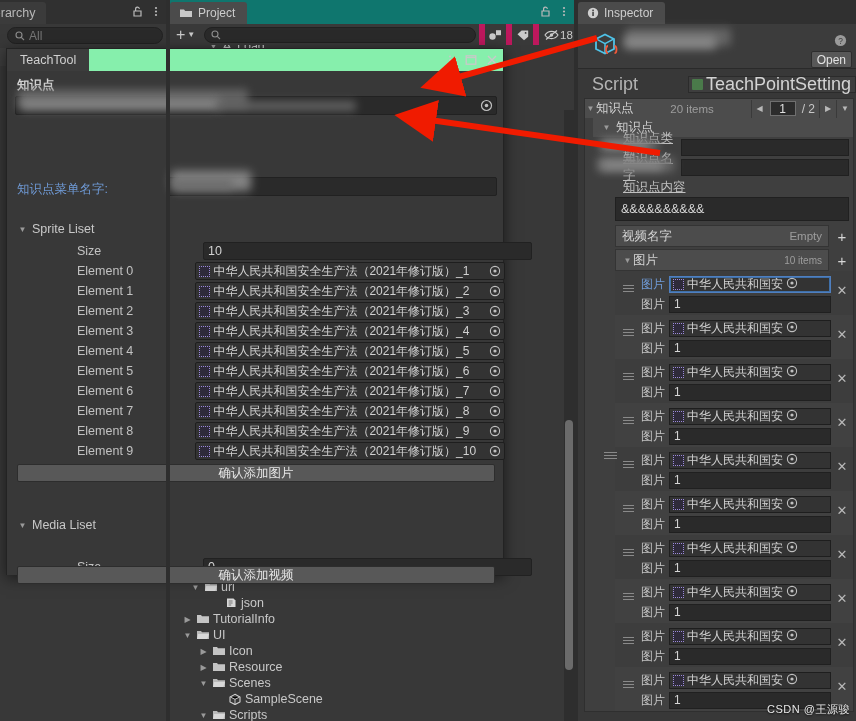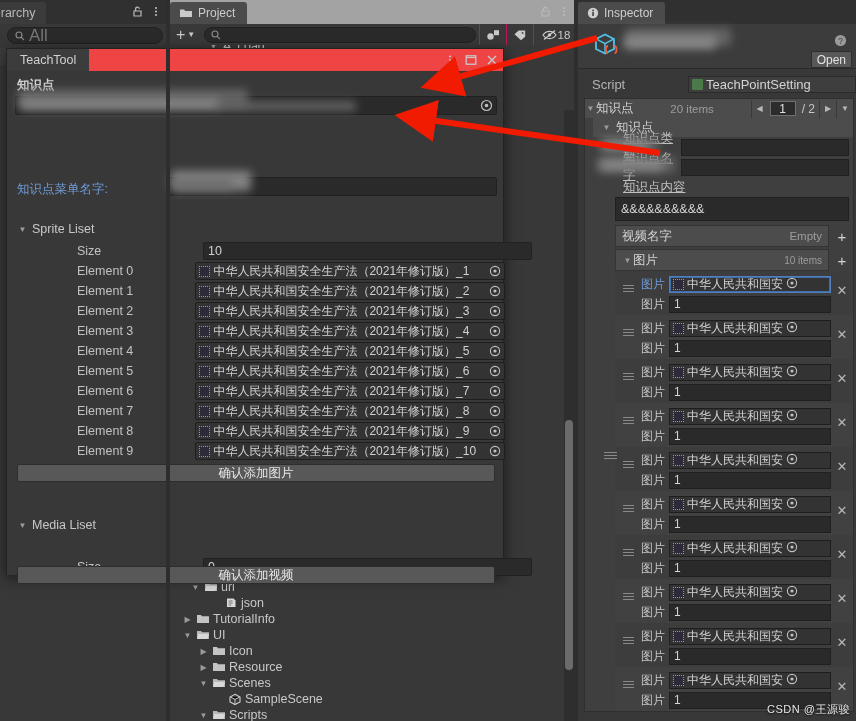--- a/index.html
+++ b/index.html
@@ -31,65 +31,65 @@
     background: #3b3b3b; color: #b8b8b8; font-size: 12.5px;
     border-top-right-radius: 3px;
   }
   #hier-lock { position: absolute; right: 26px; top: 5px; width: 13px; height: 13px; }
   #hier-kebab { position: absolute; right: 8px; top: 4px; width: 12px; height: 15px; }
   #hier-search {
     position: absolute; left: 7px; top: 27px; width: 156px; height: 17px;
     background: #2a2a2a; border: 1px solid #212121; border-radius: 9px;
     display: flex; align-items: center; padding: 0 7px; gap: 4px;
   }
-  #hier-search .ph { color: #777; font-size: 17px; }
+  #hier-search .ph { color: #777; font-size: 12px; }
   #hier-item-main {
     position: absolute; left: 0; top: 48px; width: 170px; height: 18px;
     display: flex; align-items: center; gap: 4px; padding-left: 4px;
     background: #3d3d3d; color: #c8c8c8; font-style: italic; font-size: 12px;
   }
   #hier-item-main .kb { position: absolute; right: 7px; top: 2px; }
 
   
   #project { left: 170px; top: 0; width: 408px; height: 721px; background: #383838; }
-  #proj-tabstrip { position: absolute; left: 0; top: 0; width: 408px; height: 24px; background: #a3a3a3; }
+  #proj-tabstrip { position: absolute; left: 0; top: 0; width: 408px; height: 24px; background: #0f766e; }
   #proj-tab { position: absolute; left: 0px; top: 2px; }
   #proj-toolbar {
     position: absolute; left: 0; top: 24px; width: 408px; height: 21px;
     background: #393939; display: flex; align-items: center;
   }
   #proj-add { display: flex; align-items: center; gap: 2px; padding: 0 6px; color: #c8c8c8; }
   #proj-searchbox {
     flex: 1; height: 16px; margin: 0 3px;
     background: #2a2a2a; border: 1px solid #212121; border-radius: 8px;
     display: flex; align-items: center; padding: 0 6px;
   }
   .tbtn {
     width: 27px; height: 21px; display: flex; align-items: center;
-    justify-content: center; border-left: 1px solid #be185d;
+    justify-content: center; border-left: 6px solid #be185d;
   }
   .tbtn.wide { width: 45px; gap: 1px; font-size: 11.5px; color: #c8c8c8; }
   #proj-tree {
     position: absolute; left: 0; top: 45px; width: 408px; height: 676px;
     background: #383838; overflow: hidden;
   }
   .tree-row {
     height: 18px; display: flex; align-items: center; gap: 3px;
     font-size: 12.5px; color: #c8c8c8; white-space: nowrap;
   }
   .tri { width: 11px; text-align: center; color: #9a9a9a; font-size: 8px; flex: none; }
   .tri.empty { color: transparent; }
 
   
   #teachtool {
     left: 6px; top: 48px; width: 498px; height: 527px;
     background: #383838; border: 1px solid #232323;
     box-shadow: 0 3px 14px rgba(0,0,0,.55);
   }
-  #tt-titlebar { height: 22px; background: #ef4444; position: relative; }
+  #tt-titlebar { height: 22px; background: #86efac; position: relative; }
   #tt-tab {
     position: absolute; left: 0; top: 0; height: 22px;
     display: flex; align-items: center; padding: 0 13px;
     background: #3c3c3c; color: #d0d0d0; font-size: 12.5px;
   }
   #tt-winbtns { position: absolute; right: 4px; top: 0; height: 22px; display: flex; align-items: center; gap: 7px; }
   .winbtn { width: 14px; height: 14px; display: flex; align-items: center; justify-content: center; color: #c9c9c9; }
   #tt-body { position: relative; height: 504px; background: #383838; padding: 0; }
 
   #tt-heading { position: absolute; left: 10px; top: 6px; font-size: 12.5px; color: #d8d8d8; font-weight: bold; }
@@ -145,21 +145,21 @@
     background: #3c3c3c; border-bottom: 1px solid #2a2a2a;
   }
   #insp-help { position: absolute; right: 9px; top: 10px; }
   #insp-open {
     position: absolute; right: 4px; top: 27px; height: 17px; min-width: 26px;
     background: #585858; border: 1px solid #2d2d2d; border-radius: 2px;
     display: flex; align-items: center; justify-content: center;
     padding: 0 5px; color: #e2e2e2; font-size: 12px; overflow: hidden;
   }
   #insp-body { position: absolute; left: 0; top: 70px; width: 278px; height: 651px; background: #383838; }
-  .insp-row { height: 20px; display: flex; align-items: center; font-size: 13px; }
+  .insp-row { height: 20px; display: flex; align-items: center; font-size: 18px; }
   .insp-lbl { color: #b4b4b4; padding-left: 14px; width: 110px; }
   .script-field {
     flex: 1; height: 17px; background: #3e3e3e; border: 1px solid #2b2b2b;
     display: flex; align-items: center; gap: 3px; padding: 0 3px; color: #d3d3d3;
   }
   .scr-ico { width: 11px; height: 11px; background: #4a7a4a; border-radius: 1px; flex: none; }
 
   .list-header {
     height: 20px; background: #4c4c4c; display: flex; align-items: center;
     font-size: 12.5px; color: #d2d2d2; border: 1px solid #2f2f2f; border-bottom: none;

